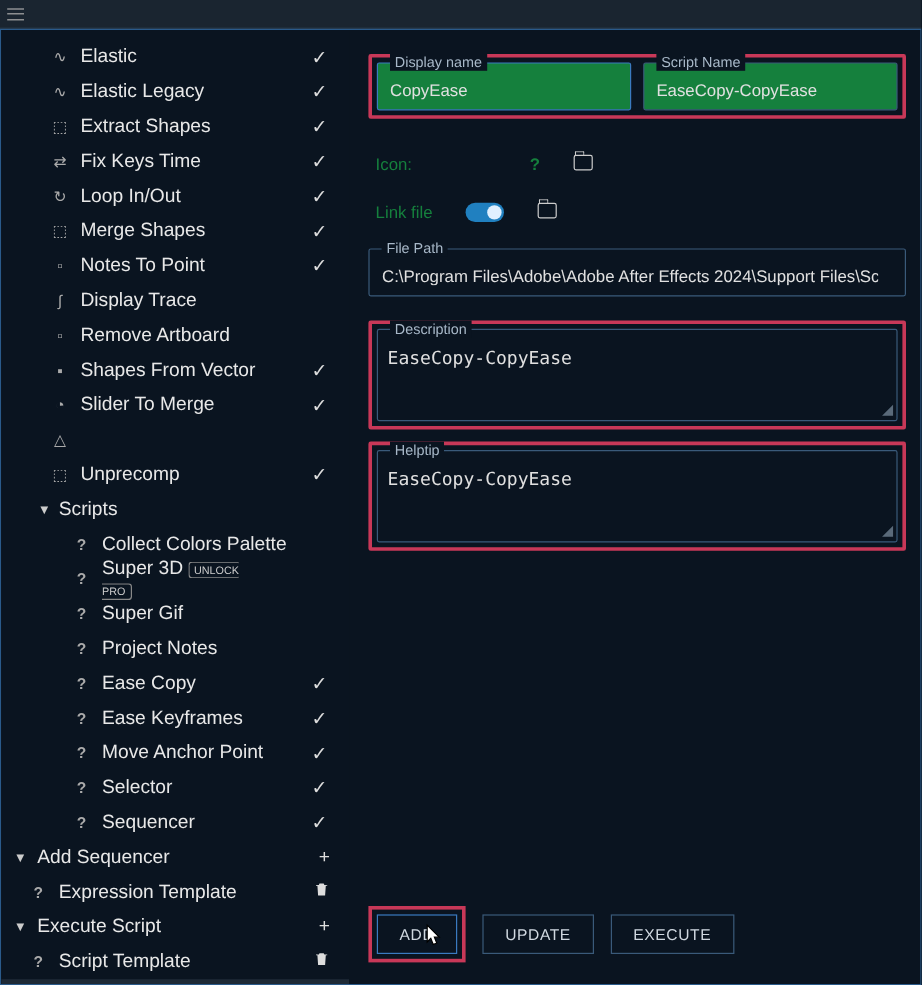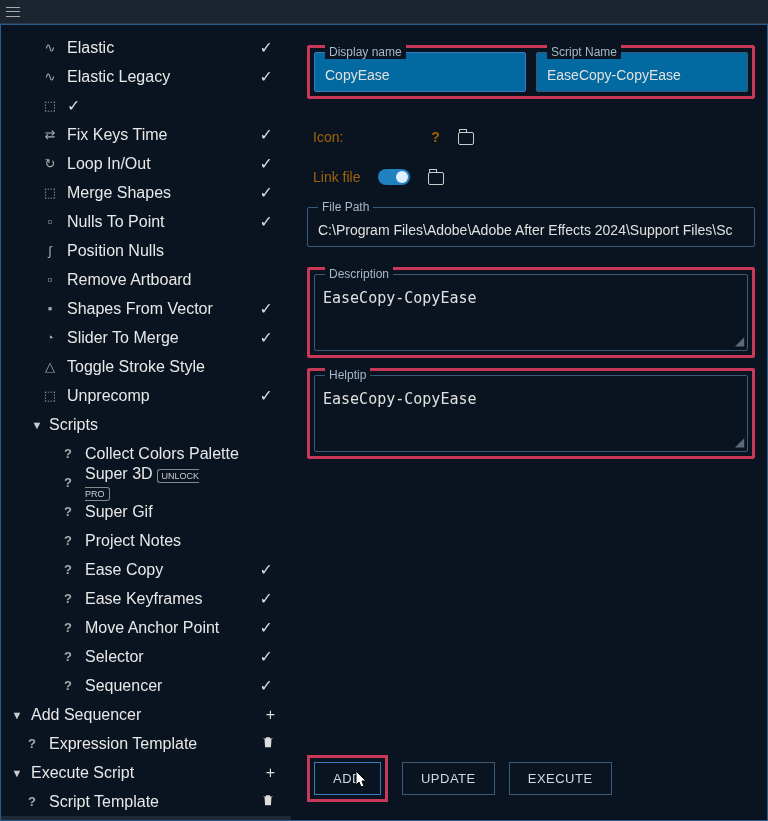--- a/index.html
+++ b/index.html
@@ -96,21 +96,21 @@
     text-align:center;
   }
   
   .field-row { display:flex; gap:10px; margin-bottom: 8px;}
   .field-group {
     position: relative;
     border: 1px solid #3a5a7a;
     border-radius: 2px;
     padding: 14px 10px 8px 10px;
     flex:1;
-    background: #0369a1;
+    background: #15803d;
   }
   .field-label {
     position: absolute;
     top: -8px;
     left: 10px;
     background: #0a1420;
     padding: 0 4px;
     font-size: 12px;
     color: #a8b8c8;
   }
@@ -154,24 +154,24 @@
   .resize-handle {
     position:absolute;
     right:2px; bottom:2px;
     width:10px;height:10px;
     color:#5a6a7a;
     font-size:12px;
     line-height:6px;
   }
   .row-simple {
     display:flex;
-    align-items:flex-end;
-    gap: 18px;
+    align-items:flex-start;
+    gap: 28px;
     margin: 30px 0 24px 6px;
-    color:#a16207;
+    color:#15803d;
   }
   .toggle {
     width: 32px; height:16px;
     background:#2080c0;
     border-radius:8px;
     position:relative;
     cursor:pointer;
   }
   .toggle::after{
     content:"";
@@ -244,63 +244,63 @@
           <span class="tree-label">Elastic</span>
           <span class="check">✓</span>
         </div>
         <div class="tree-item indent1">
           <span class="icon-slot">∿</span>
           <span class="tree-label">Elastic Legacy</span>
           <span class="check">✓</span>
         </div>
         <div class="tree-item indent1">
           <span class="icon-slot">⬚</span>
+          <span class="tree-label">Extract Shapes</span>
           <span class="check">✓</span>
         </div>
         <div class="tree-item indent1">
           <span class="icon-slot">⇄</span>
           <span class="tree-label">Fix Keys Time</span>
           <span class="check">✓</span>
         </div>
         <div class="tree-item indent1">
           <span class="icon-slot">↻</span>
           <span class="tree-label">Loop In/Out</span>
           <span class="check">✓</span>
         </div>
         <div class="tree-item indent1">
           <span class="icon-slot">⬚</span>
           <span class="tree-label">Merge Shapes</span>
           <span class="check">✓</span>
         </div>
         <div class="tree-item indent1">
           <span class="icon-slot">▫</span>
-          <span class="tree-label">Nulls To Point</span>
+          <span class="tree-label">Notes To Point</span>
           <span class="check">✓</span>
         </div>
         <div class="tree-item indent1">
           <span class="icon-slot">ʃ</span>
-          <span class="tree-label">Position Nulls</span>
+          <span class="tree-label">Display Trace</span>
         </div>
         <div class="tree-item indent1">
           <span class="icon-slot">▫</span>
           <span class="tree-label">Remove Artboard</span>
         </div>
         <div class="tree-item indent1">
           <span class="icon-slot">▪</span>
           <span class="tree-label">Shapes From Vector</span>
           <span class="check">✓</span>
         </div>
         <div class="tree-item indent1">
           <span class="icon-slot">◔</span>
           <span class="tree-label">Slider To Merge</span>
           <span class="check">✓</span>
         </div>
         <div class="tree-item indent1">
           <span class="icon-slot">△</span>
-          <span class="tree-label">Toggle Stroke Style</span>
         </div>
         <div class="tree-item indent1">
           <span class="icon-slot">⬚</span>
           <span class="tree-label">Unprecomp</span>
           <span class="check">✓</span>
         </div>
       </div>
 
     <div class="tree-item" style="padding-left:28px">
       <span class="chevron">▼</span>

